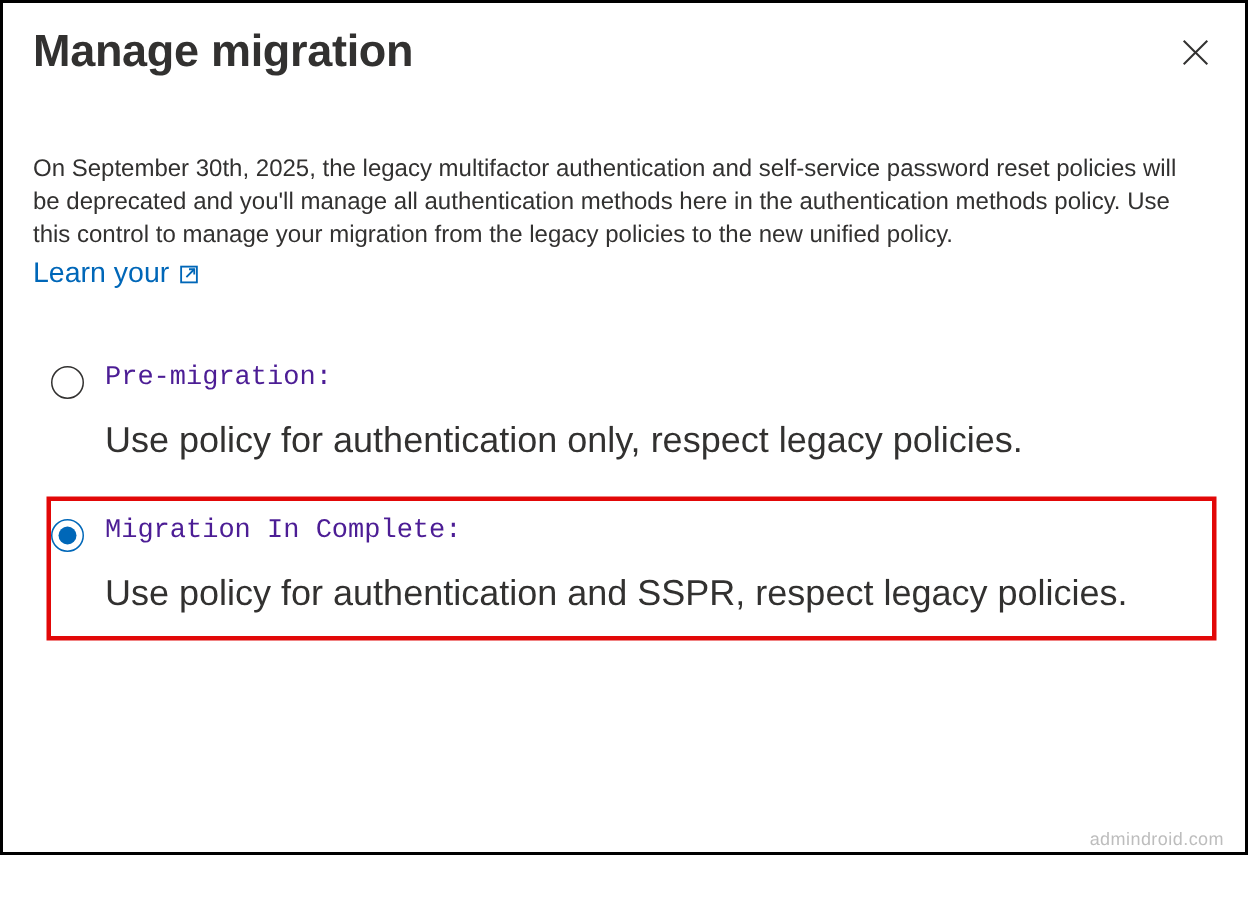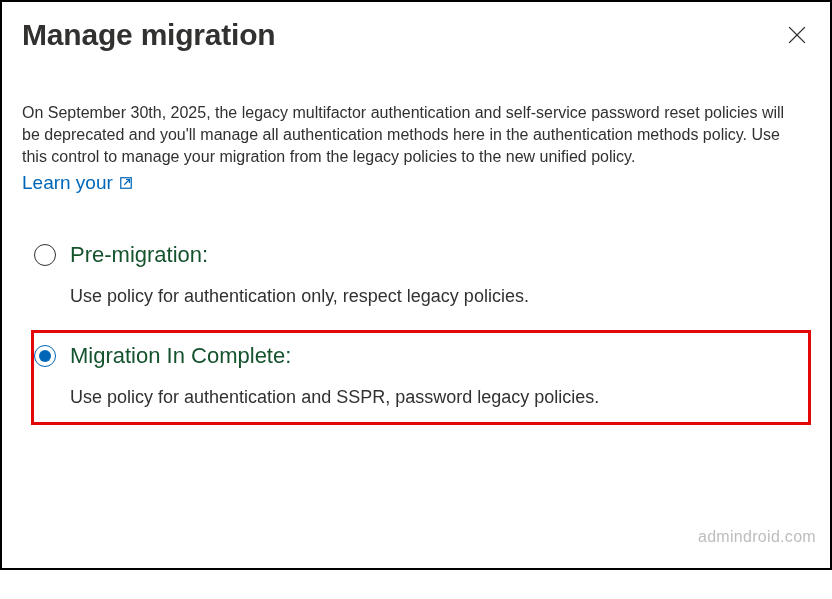--- a/index.html
+++ b/index.html
@@ -97,33 +97,34 @@
       width: 12px;
       height: 12px;
       background: #0067b8;
       border-radius: 50%;
       transform: translate(-50%, -50%);
     }
     .option-body {
       flex: 1;
     }
     .option-title {
-      font-size: 22px;
-      color: #14532d;
+      font-size: 18px;
+      color: #4c1d95;
       margin-bottom: 18px;
+      font-family: Liberation Mono, monospace;
     }
     .option-desc {
-      font-size: 18px;
+      font-size: 24px;
       color: #323130;
     }
     .watermark {
       position: absolute;
       right: 14px;
-      bottom: 22px;
-      font-size: 16px;
+      bottom: 2px;
+      font-size: 12px;
       color: #bdbdbd;
       letter-spacing: 0.3px;
     }
   </style>
 </head>
 <body>
 
 <div class="panel">
   <div class="header">
     <div class="title">Manage migration</div>
@@ -155,21 +156,21 @@
       <div class="option-body">
         <div class="option-title">Pre-migration:</div>
         <div class="option-desc">Use policy for authentication only, respect legacy policies.</div>
       </div>
     </div>
 
     <div class="option highlighted">
       <div class="radio selected"></div>
       <div class="option-body">
         <div class="option-title">Migration In Complete:</div>
-        <div class="option-desc">Use policy for authentication and SSPR, password legacy policies.</div>
+        <div class="option-desc">Use policy for authentication and SSPR, respect legacy policies.</div>
       </div>
     </div>
 
 
   </div>
 
   <div class="watermark">admindroid.com</div>
 </div>
 
 </body></html>

